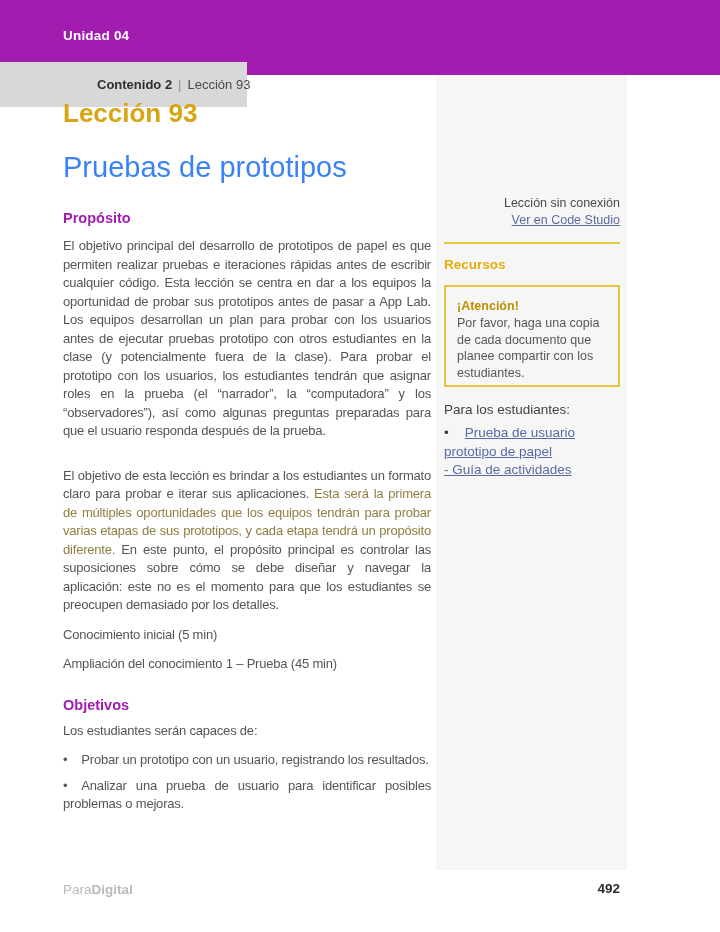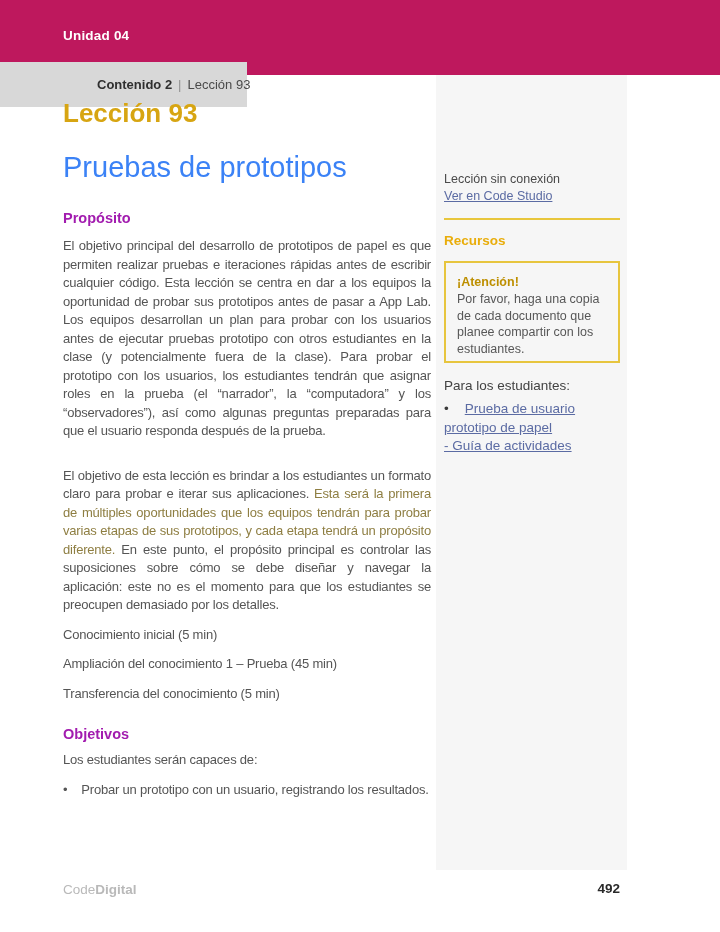--- a/index.html
+++ b/index.html
@@ -13,21 +13,21 @@
     height: 932px;
     background: #ffffff;
     overflow: hidden;
   }
 
   
   .banner {
     position: absolute;
     left: 0; top: 0;
     width: 720px; height: 75px;
-    background: #be185d;
+    background: #a21caf;
   }
   .banner-unit {
     position: absolute;
     left: 63px; top: 28px;
     color: #ffffff;
     font-size: 13.5px;
     font-weight: bold;
     letter-spacing: 0.2px;
   }
 
@@ -108,22 +108,22 @@
   
   .sidebar {
     position: absolute;
     left: 436px; top: 75px;
     width: 191px; height: 795px;
     background: #f6f6f6;
     box-sizing: border-box;
     padding: 0 7px 0 8px;
   }
   .offline-block {
-    padding-top: 96px;
-    text-align: left;
+    padding-top: 120px;
+    text-align: right;
     font-size: 12.5px;
     line-height: 17px;
     color: #4a4a4a;
   }
   .side-link {
     color: #5b6ba3;
     text-decoration: underline;
     cursor: pointer;
   }
   .side-divider {
@@ -229,25 +229,25 @@
   <div class="main-col">
     <h1 class="lesson-title">Lección 93</h1>
     <h2 class="lesson-subtitle">Pruebas de prototipos</h2>
 
     <h3 class="h-section">Propósito</h3>
     <p class="body-par">El objetivo principal del desarrollo de prototipos de papel es que permiten realizar pruebas e iteraciones rápidas antes de escribir cualquier código. Esta lección se centra en dar a los equipos la oportunidad de probar sus prototipos antes de pasar a App Lab. Los equipos desarrollan un plan para probar con los usuarios antes de ejecutar pruebas prototipo con otros estudiantes en la clase (y potencialmente fuera de la clase). Para probar el prototipo con los usuarios, los estudiantes tendrán que asignar roles en la prueba (el “narrador”, la “computadora” y los “observadores”), así como algunas preguntas preparadas para que el usuario responda después de la prueba.</p>
     <p class="body-par par-gap"><span>El objetivo de esta lección es brindar a los estudiantes un formato claro para probar e iterar sus aplicaciones. </span><span class="hl-olive">Esta será la primera de múltiples oportunidades que los equipos tendrán para probar varias etapas de sus prototipos, y cada etapa tendrá un propósito diferente.</span><span> En este punto, el propósito principal es controlar las suposiciones sobre cómo se debe diseñar y navegar la aplicación: este no es el momento para que los estudiantes se preocupen demasiado por los detalles.</span></p>
 
     <p class="seq-item">Conocimiento inicial (5 min)</p>
     <p class="seq-item">Ampliación del conocimiento 1 – Prueba (45 min)</p>
-    <p class="seq-item">Transferencia del conocimiento (5 min)</p>
 
     <h3 class="h-section h-objetivos">Objetivos</h3>
     <p class="seq-item obj-intro">Los estudiantes serán capaces de:</p>
     <p class="obj-bullet"><span class="bullet-glyph">•</span><span>Probar un prototipo con un usuario, registrando los resultados.</span></p>
+    <p class="obj-bullet obj-bullet-2"><span class="bullet-glyph">•</span><span>Analizar una prueba de usuario para identificar posibles problemas o mejoras.</span></p>
   </div>
 
   <div class="footer-brand">
-    <span>Code</span><span class="brand-bold">Digital</span>
+    <span>Para</span><span class="brand-bold">Digital</span>
   </div>
   <div class="page-number">492</div>
 
 </div>
 
 </body></html>

